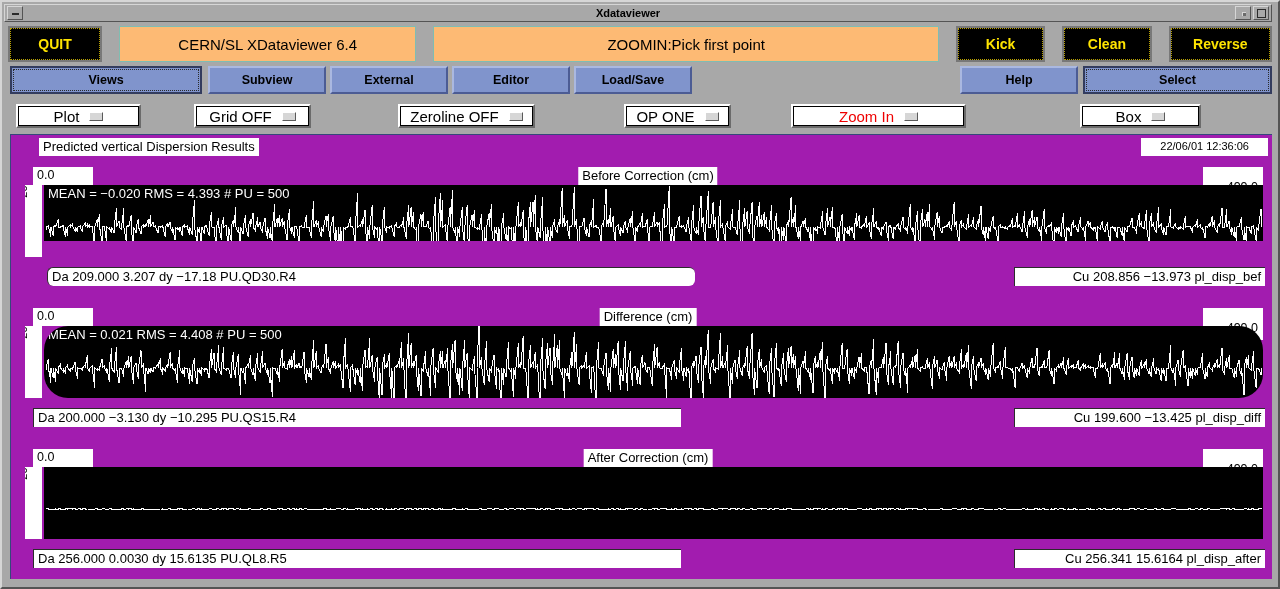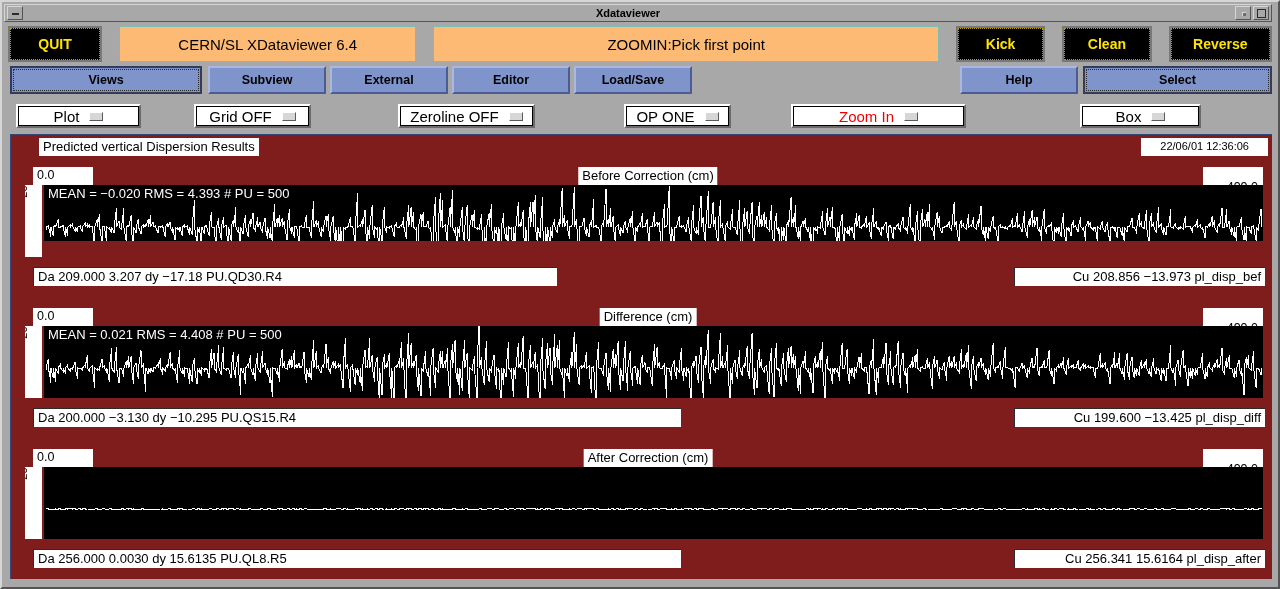--- a/index.html
+++ b/index.html
@@ -160,21 +160,21 @@
     border-left: 1px solid #ffffff;
     border-right: 1px solid #5a5a5a;
     border-bottom: 1px solid #5a5a5a;
   }
   .opt-btn.red .lbl { color: #ee0000; }
 
   
   .canvas {
     position: absolute;
     left: 10px; top: 134px; width: 1262px; height: 445px;
-    background: #7f1d1d;
+    background: #a21caf;
     border-top: 1px solid #36477a;
     border-left: 1px solid #36477a;
   }
   .hdrlabel {
     position: absolute;
     background: #ffffff;
     color: #000;
     font-size: 13px;
     padding: 0px 4px;
     white-space: nowrap;
@@ -343,34 +343,34 @@
           <div class="vaxis" style="top: 18px; height: 72px;">
             <span class="vtop">20.0</span>
             <span class="vbot">-20.0</span>
           </div>
           <div class="plotarea" style="top: 18px; width: 1219px; height: 56px;">
             <div class="plot-stats">MEAN = −0.020  RMS = 4.393 # PU = 500</div>
             <svg class="plot-svg" width="1219" height="72">
               <path d="M2.0,44.6 L2.0,42.0 L4.4,41.0 L4.4,42.0 L6.9,51.9 L6.9,42.0 L9.3,51.1 L9.3,42.0 L11.7,40.1 L11.7,42.0 L14.2,34.5 L14.2,42.0 L16.6,42.9 L16.6,42.0 L19.0,40.8 L19.0,42.0 L21.5,52.0 L21.5,42.0 L23.9,50.9 L23.9,42.0 L26.3,40.1 L26.3,42.0 L28.8,38.6 L28.8,42.0 L31.2,45.9 L31.2,42.0 L33.7,46.9 L33.7,42.0 L36.1,41.0 L36.1,42.0 L38.5,46.9 L38.5,42.0 L41.0,38.5 L41.0,42.0 L43.4,39.3 L43.4,42.0 L45.8,39.3 L45.8,42.0 L48.3,41.2 L48.3,42.0 L50.7,61.5 L50.7,42.0 L53.1,34.5 L53.1,42.0 L55.6,28.9 L55.6,42.0 L58.0,56.6 L58.0,42.0 L60.4,41.4 L60.4,42.0 L62.9,59.8 L62.9,42.0 L65.3,44.2 L65.3,42.0 L67.7,48.2 L67.7,42.0 L70.2,48.1 L70.2,42.0 L72.6,22.8 L72.6,42.0 L75.0,35.8 L75.0,42.0 L77.5,44.1 L77.5,42.0 L79.9,23.2 L79.9,42.0 L82.4,57.7 L82.4,42.0 L84.8,40.0 L84.8,42.0 L87.2,30.3 L87.2,42.0 L89.7,66.5 L89.7,42.0 L92.1,47.9 L92.1,42.0 L94.5,33.6 L94.5,42.0 L97.0,49.1 L97.0,42.0 L99.4,39.5 L99.4,42.0 L101.8,39.6 L101.8,42.0 L104.3,34.5 L104.3,42.0 L106.7,30.3 L106.7,42.0 L109.1,37.1 L109.1,42.0 L111.6,40.8 L111.6,42.0 L114.0,47.9 L114.0,42.0 L116.4,41.6 L116.4,42.0 L118.9,40.2 L118.9,42.0 L121.3,52.0 L121.3,42.0 L123.7,38.6 L123.7,42.0 L126.2,37.2 L126.2,42.0 L128.6,47.4 L128.6,42.0 L131.0,55.3 L131.0,42.0 L133.5,43.9 L133.5,42.0 L135.9,47.1 L135.9,42.0 L138.4,51.4 L138.4,42.0 L140.8,39.6 L140.8,42.0 L143.2,41.1 L143.2,42.0 L145.7,50.0 L145.7,42.0 L148.1,49.5 L148.1,42.0 L150.5,15.5 L150.5,42.0 L153.0,57.8 L153.0,42.0 L155.4,47.4 L155.4,42.0 L157.8,65.8 L157.8,42.0 L160.3,48.6 L160.3,42.0 L162.7,40.2 L162.7,42.0 L165.1,50.6 L165.1,42.0 L167.6,26.9 L167.6,42.0 L170.0,43.1 L170.0,42.0 L172.4,65.1 L172.4,42.0 L174.9,33.4 L174.9,42.0 L177.3,54.5 L177.3,42.0 L179.7,32.5 L179.7,42.0 L182.2,40.5 L182.2,42.0 L184.6,68.8 L184.6,42.0 L187.1,55.5 L187.1,42.0 L189.5,35.0 L189.5,42.0 L191.9,22.5 L191.9,42.0 L194.4,48.0 L194.4,42.0 L196.8,62.1 L196.8,42.0 L199.2,49.2 L199.2,42.0 L201.7,30.2 L201.7,42.0 L204.1,51.7 L204.1,42.0 L206.5,34.4 L206.5,42.0 L209.0,28.2 L209.0,42.0 L211.4,45.8 L211.4,42.0 L213.8,32.6 L213.8,42.0 L216.3,37.0 L216.3,42.0 L218.7,47.6 L218.7,42.0 L221.1,33.1 L221.1,42.0 L223.6,54.2 L223.6,42.0 L226.0,52.6 L226.0,42.0 L228.4,58.0 L228.4,42.0 L230.9,19.2 L230.9,42.0 L233.3,32.8 L233.3,42.0 L235.7,30.1 L235.7,42.0 L238.2,32.9 L238.2,42.0 L240.6,36.0 L240.6,42.0 L243.1,55.1 L243.1,42.0 L245.5,24.2 L245.5,42.0 L247.9,48.5 L247.9,42.0 L250.4,53.0 L250.4,42.0 L252.8,41.1 L252.8,42.0 L255.2,59.6 L255.2,42.0 L257.7,40.4 L257.7,42.0 L260.1,42.7 L260.1,42.0 L262.5,29.6 L262.5,42.0 L265.0,42.8 L265.0,42.0 L267.4,53.1 L267.4,42.0 L269.8,16.0 L269.8,42.0 L272.3,35.5 L272.3,42.0 L274.7,36.4 L274.7,42.0 L277.1,51.8 L277.1,42.0 L279.6,46.5 L279.6,42.0 L282.0,30.8 L282.0,42.0 L284.4,28.7 L284.4,42.0 L286.9,56.9 L286.9,42.0 L289.3,30.7 L289.3,42.0 L291.7,60.7 L291.7,42.0 L294.2,67.1 L294.2,42.0 L296.6,61.5 L296.6,42.0 L299.1,67.6 L299.1,42.0 L301.5,44.5 L301.5,42.0 L303.9,42.0 L303.9,42.0 L306.4,32.3 L306.4,42.0 L308.8,41.5 L308.8,42.0 L311.2,57.0 L311.2,42.0 L313.7,7.6 L313.7,42.0 L316.1,39.7 L316.1,42.0 L318.5,34.1 L318.5,42.0 L321.0,25.2 L321.0,42.0 L323.4,58.7 L323.4,42.0 L325.8,53.5 L325.8,42.0 L328.3,19.7 L328.3,42.0 L330.7,52.9 L330.7,42.0 L333.1,44.6 L333.1,42.0 L335.6,71.0 L335.6,42.0 L338.0,55.6 L338.0,42.0 L340.4,22.4 L340.4,42.0 L342.9,47.6 L342.9,42.0 L345.3,43.0 L345.3,42.0 L347.8,40.5 L347.8,42.0 L350.2,51.5 L350.2,42.0 L352.6,37.9 L352.6,42.0 L355.1,42.3 L355.1,42.0 L357.5,39.6 L357.5,42.0 L359.9,31.9 L359.9,42.0 L362.4,53.5 L362.4,42.0 L364.8,20.1 L364.8,42.0 L367.2,21.9 L367.2,42.0 L369.7,26.9 L369.7,42.0 L372.1,45.1 L372.1,42.0 L374.5,87.4 L374.5,42.0 L377.0,29.5 L377.0,42.0 L379.4,26.9 L379.4,42.0 L381.8,41.5 L381.8,42.0 L384.3,35.7 L384.3,42.0 L386.7,44.7 L386.7,42.0 L389.1,78.3 L389.1,42.0 L391.6,12.4 L391.6,42.0 L394.0,71.0 L394.0,42.0 L396.4,8.5 L396.4,42.0 L398.9,15.3 L398.9,42.0 L401.3,39.9 L401.3,42.0 L403.8,60.6 L403.8,42.0 L406.2,21.8 L406.2,42.0 L408.6,4.9 L408.6,42.0 L411.1,48.3 L411.1,42.0 L413.5,66.7 L413.5,42.0 L415.9,51.7 L415.9,42.0 L418.4,21.6 L418.4,42.0 L420.8,61.3 L420.8,42.0 L423.2,20.0 L423.2,42.0 L425.7,79.2 L425.7,42.0 L428.1,29.9 L428.1,42.0 L430.5,25.3 L430.5,42.0 L433.0,43.8 L433.0,42.0 L435.4,44.3 L435.4,42.0 L437.8,28.9 L437.8,42.0 L440.3,71.6 L440.3,42.0 L442.7,78.2 L442.7,42.0 L445.1,28.3 L445.1,42.0 L447.6,18.7 L447.6,42.0 L450.0,63.1 L450.0,42.0 L452.5,49.1 L452.5,42.0 L454.9,69.4 L454.9,42.0 L457.3,90.4 L457.3,42.0 L459.8,28.3 L459.8,42.0 L462.2,55.2 L462.2,42.0 L464.6,64.9 L464.6,42.0 L467.1,44.3 L467.1,42.0 L469.5,75.8 L469.5,42.0 L471.9,70.0 L471.9,42.0 L474.4,17.1 L474.4,42.0 L476.8,37.3 L476.8,42.0 L479.2,25.5 L479.2,42.0 L481.7,76.4 L481.7,42.0 L484.1,68.5 L484.1,42.0 L486.5,17.2 L486.5,42.0 L489.0,16.6 L489.0,42.0 L491.4,10.1 L491.4,42.0 L493.8,60.5 L493.8,42.0 L496.3,53.2 L496.3,42.0 L498.7,12.5 L498.7,42.0 L501.1,69.2 L501.1,42.0 L503.6,61.5 L503.6,42.0 L506.0,58.5 L506.0,42.0 L508.5,52.6 L508.5,42.0 L510.9,34.2 L510.9,42.0 L513.3,48.1 L513.3,42.0 L515.8,34.3 L515.8,42.0 L518.2,3.3 L518.2,42.0 L520.6,30.0 L520.6,42.0 L523.1,35.4 L523.1,42.0 L525.5,53.5 L525.5,42.0 L527.9,40.2 L527.9,42.0 L530.4,2.1 L530.4,42.0 L532.8,33.7 L532.8,42.0 L535.2,69.2 L535.2,42.0 L537.7,41.4 L537.7,42.0 L540.1,32.8 L540.1,42.0 L542.5,50.5 L542.5,42.0 L545.0,52.3 L545.0,42.0 L547.4,36.1 L547.4,42.0 L549.8,13.7 L549.8,42.0 L552.3,40.6 L552.3,42.0 L554.7,43.6 L554.7,42.0 L557.2,57.0 L557.2,42.0 L559.6,37.2 L559.6,42.0 L562.0,3.9 L562.0,42.0 L564.5,33.8 L564.5,42.0 L566.9,22.8 L566.9,42.0 L569.3,31.3 L569.3,42.0 L571.8,60.3 L571.8,42.0 L574.2,39.6 L574.2,42.0 L576.6,50.8 L576.6,42.0 L579.1,48.2 L579.1,42.0 L581.5,36.3 L581.5,42.0 L583.9,47.4 L583.9,42.0 L586.4,33.2 L586.4,42.0 L588.8,25.8 L588.8,42.0 L591.2,57.7 L591.2,42.0 L593.7,46.9 L593.7,42.0 L596.1,38.4 L596.1,42.0 L598.5,28.4 L598.5,42.0 L601.0,41.0 L601.0,42.0 L603.4,33.8 L603.4,42.0 L605.8,65.8 L605.8,42.0 L608.3,40.8 L608.3,42.0 L610.7,26.8 L610.7,42.0 L613.2,36.9 L613.2,42.0 L615.6,37.0 L615.6,42.0 L618.0,68.1 L618.0,42.0 L620.5,19.4 L620.5,42.0 L622.9,41.0 L622.9,42.0 L625.3,0.6 L625.3,42.0 L627.8,65.6 L627.8,42.0 L630.2,60.5 L630.2,42.0 L632.6,42.0 L632.6,42.0 L635.1,31.4 L635.1,42.0 L637.5,41.0 L637.5,42.0 L639.9,40.6 L639.9,42.0 L642.4,47.3 L642.4,42.0 L644.8,31.9 L644.8,42.0 L647.2,55.8 L647.2,42.0 L649.7,19.9 L649.7,42.0 L652.1,48.6 L652.1,42.0 L654.5,49.7 L654.5,42.0 L657.0,11.0 L657.0,42.0 L659.4,31.8 L659.4,42.0 L661.8,61.8 L661.8,42.0 L664.3,6.4 L664.3,42.0 L666.7,42.4 L666.7,42.0 L669.2,16.6 L669.2,42.0 L671.6,32.4 L671.6,42.0 L674.0,61.1 L674.0,42.0 L676.5,15.5 L676.5,42.0 L678.9,38.6 L678.9,42.0 L681.3,56.7 L681.3,42.0 L683.8,35.8 L683.8,42.0 L686.2,44.2 L686.2,42.0 L688.6,24.4 L688.6,42.0 L691.1,43.1 L691.1,42.0 L693.5,50.3 L693.5,42.0 L695.9,14.7 L695.9,42.0 L698.4,75.6 L698.4,42.0 L700.8,23.1 L700.8,42.0 L703.2,26.0 L703.2,42.0 L705.7,49.1 L705.7,42.0 L708.1,17.3 L708.1,42.0 L710.5,71.9 L710.5,42.0 L713.0,30.9 L713.0,42.0 L715.4,17.1 L715.4,42.0 L717.9,30.1 L717.9,42.0 L720.3,27.3 L720.3,42.0 L722.7,32.4 L722.7,42.0 L725.2,45.6 L725.2,42.0 L727.6,20.5 L727.6,42.0 L730.0,61.8 L730.0,42.0 L732.5,28.3 L732.5,42.0 L734.9,48.7 L734.9,42.0 L737.3,72.7 L737.3,42.0 L739.8,55.3 L739.8,42.0 L742.2,59.1 L742.2,42.0 L744.6,34.9 L744.6,42.0 L747.1,12.0 L747.1,42.0 L749.5,31.6 L749.5,42.0 L751.9,20.5 L751.9,42.0 L754.4,53.5 L754.4,42.0 L756.8,56.7 L756.8,42.0 L759.2,35.7 L759.2,42.0 L761.7,33.0 L761.7,42.0 L764.1,46.7 L764.1,42.0 L766.5,55.7 L766.5,42.0 L769.0,76.3 L769.0,42.0 L771.4,44.9 L771.4,42.0 L773.9,48.6 L773.9,42.0 L776.3,43.1 L776.3,42.0 L778.7,26.2 L778.7,42.0 L781.2,50.3 L781.2,42.0 L783.6,23.3 L783.6,42.0 L786.0,31.8 L786.0,42.0 L788.5,21.8 L788.5,42.0 L790.9,44.0 L790.9,42.0 L793.3,63.6 L793.3,42.0 L795.8,58.4 L795.8,42.0 L798.2,29.2 L798.2,42.0 L800.6,62.2 L800.6,42.0 L803.1,48.6 L803.1,42.0 L805.5,50.6 L805.5,42.0 L807.9,46.0 L807.9,42.0 L810.4,54.7 L810.4,42.0 L812.8,28.2 L812.8,42.0 L815.2,30.5 L815.2,42.0 L817.7,43.2 L817.7,42.0 L820.1,39.2 L820.1,42.0 L822.6,31.0 L822.6,42.0 L825.0,38.5 L825.0,42.0 L827.4,54.0 L827.4,42.0 L829.9,23.4 L829.9,42.0 L832.3,36.3 L832.3,42.0 L834.7,44.4 L834.7,42.0 L837.2,50.8 L837.2,42.0 L839.6,44.1 L839.6,42.0 L842.0,36.7 L842.0,42.0 L844.5,56.0 L844.5,42.0 L846.9,40.0 L846.9,42.0 L849.3,54.3 L849.3,42.0 L851.8,44.1 L851.8,42.0 L854.2,39.0 L854.2,42.0 L856.6,46.1 L856.6,42.0 L859.1,31.8 L859.1,42.0 L861.5,44.2 L861.5,42.0 L863.9,48.4 L863.9,42.0 L866.4,18.8 L866.4,42.0 L868.8,46.7 L868.8,42.0 L871.2,58.3 L871.2,42.0 L873.7,25.9 L873.7,42.0 L876.1,66.5 L876.1,42.0 L878.6,23.9 L878.6,42.0 L881.0,34.6 L881.0,42.0 L883.4,26.7 L883.4,42.0 L885.9,18.9 L885.9,42.0 L888.3,44.8 L888.3,42.0 L890.7,54.6 L890.7,42.0 L893.2,26.8 L893.2,42.0 L895.6,30.7 L895.6,42.0 L898.0,48.2 L898.0,42.0 L900.5,42.2 L900.5,42.0 L902.9,40.8 L902.9,42.0 L905.3,36.4 L905.3,42.0 L907.8,45.2 L907.8,42.0 L910.2,17.1 L910.2,42.0 L912.6,35.7 L912.6,42.0 L915.1,59.2 L915.1,42.0 L917.5,35.0 L917.5,42.0 L919.9,38.7 L919.9,42.0 L922.4,44.5 L922.4,42.0 L924.8,29.2 L924.8,42.0 L927.3,40.3 L927.3,42.0 L929.7,31.9 L929.7,42.0 L932.1,44.0 L932.1,42.0 L934.6,34.5 L934.6,42.0 L937.0,20.8 L937.0,42.0 L939.4,50.0 L939.4,42.0 L941.9,58.5 L941.9,42.0 L944.3,54.4 L944.3,42.0 L946.7,46.9 L946.7,42.0 L949.2,31.3 L949.2,42.0 L951.6,44.1 L951.6,42.0 L954.0,58.0 L954.0,42.0 L956.5,39.8 L956.5,42.0 L958.9,42.8 L958.9,42.0 L961.3,43.5 L961.3,42.0 L963.8,45.0 L963.8,42.0 L966.2,40.6 L966.2,42.0 L968.6,33.0 L968.6,42.0 L971.1,40.7 L971.1,42.0 L973.5,28.5 L973.5,42.0 L975.9,39.4 L975.9,42.0 L978.4,47.3 L978.4,42.0 L980.8,26.3 L980.8,42.0 L983.3,52.6 L983.3,42.0 L985.7,34.1 L985.7,42.0 L988.1,25.5 L988.1,42.0 L990.6,32.3 L990.6,42.0 L993.0,32.5 L993.0,42.0 L995.4,46.8 L995.4,42.0 L997.9,55.6 L997.9,42.0 L1000.3,24.4 L1000.3,42.0 L1002.7,48.8 L1002.7,42.0 L1005.2,40.6 L1005.2,42.0 L1007.6,37.6 L1007.6,42.0 L1010.0,64.6 L1010.0,42.0 L1012.5,48.4 L1012.5,42.0 L1014.9,49.0 L1014.9,42.0 L1017.3,52.4 L1017.3,42.0 L1019.8,27.8 L1019.8,42.0 L1022.2,61.5 L1022.2,42.0 L1024.6,45.7 L1024.6,42.0 L1027.1,51.0 L1027.1,42.0 L1029.5,35.4 L1029.5,42.0 L1031.9,40.2 L1031.9,42.0 L1034.4,47.4 L1034.4,42.0 L1036.8,32.0 L1036.8,42.0 L1039.3,44.7 L1039.3,42.0 L1041.7,55.8 L1041.7,42.0 L1044.1,36.0 L1044.1,42.0 L1046.6,37.3 L1046.6,42.0 L1049.0,44.8 L1049.0,42.0 L1051.4,43.5 L1051.4,42.0 L1053.9,60.8 L1053.9,42.0 L1056.3,44.3 L1056.3,42.0 L1058.7,35.7 L1058.7,42.0 L1061.2,47.1 L1061.2,42.0 L1063.6,38.1 L1063.6,42.0 L1066.0,58.1 L1066.0,42.0 L1068.5,42.7 L1068.5,42.0 L1070.9,45.2 L1070.9,42.0 L1073.3,53.1 L1073.3,42.0 L1075.8,42.9 L1075.8,42.0 L1078.2,50.9 L1078.2,42.0 L1080.6,58.7 L1080.6,42.0 L1083.1,46.9 L1083.1,42.0 L1085.5,41.5 L1085.5,42.0 L1088.0,33.0 L1088.0,42.0 L1090.4,43.4 L1090.4,42.0 L1092.8,48.4 L1092.8,42.0 L1095.3,28.5 L1095.3,42.0 L1097.7,35.9 L1097.7,42.0 L1100.1,43.3 L1100.1,42.0 L1102.6,25.4 L1102.6,42.0 L1105.0,59.1 L1105.0,42.0 L1107.4,28.5 L1107.4,42.0 L1109.9,37.0 L1109.9,42.0 L1112.3,48.0 L1112.3,42.0 L1114.7,21.8 L1114.7,42.0 L1117.2,39.0 L1117.2,42.0 L1119.6,49.7 L1119.6,42.0 L1122.0,50.0 L1122.0,42.0 L1124.5,40.7 L1124.5,42.0 L1126.9,24.0 L1126.9,42.0 L1129.3,43.3 L1129.3,42.0 L1131.8,38.5 L1131.8,42.0 L1134.2,43.9 L1134.2,42.0 L1136.6,43.8 L1136.6,42.0 L1139.1,43.7 L1139.1,42.0 L1141.5,31.4 L1141.5,42.0 L1144.0,41.2 L1144.0,42.0 L1146.4,41.1 L1146.4,42.0 L1148.8,47.5 L1148.8,42.0 L1151.3,40.0 L1151.3,42.0 L1153.7,34.4 L1153.7,42.0 L1156.1,40.2 L1156.1,42.0 L1158.6,44.7 L1158.6,42.0 L1161.0,52.9 L1161.0,42.0 L1163.4,41.1 L1163.4,42.0 L1165.9,38.0 L1165.9,42.0 L1168.3,30.7 L1168.3,42.0 L1170.7,35.2 L1170.7,42.0 L1173.2,47.8 L1173.2,42.0 L1175.6,38.6 L1175.6,42.0 L1178.0,23.0 L1178.0,42.0 L1180.5,42.3 L1180.5,42.0 L1182.9,23.6 L1182.9,42.0 L1185.3,35.8 L1185.3,42.0 L1187.8,49.8 L1187.8,42.0 L1190.2,51.6 L1190.2,42.0 L1192.7,57.0 L1192.7,42.0 L1195.1,41.9 L1195.1,42.0 L1197.5,31.8 L1197.5,42.0 L1200.0,54.6 L1200.0,42.0 L1202.4,57.2 L1202.4,42.0 L1204.8,42.1 L1204.8,42.0 L1207.3,49.1 L1207.3,42.0 L1209.7,40.3 L1209.7,42.0 L1212.1,55.8 L1212.1,42.0 L1214.6,45.7 L1214.6,42.0 L1217.0,23.8 L1217.0,42.0" stroke="#ffffff" stroke-width="1" fill="none" shape-rendering="crispEdges"></path>
             </svg>
           </div>
-          <div class="statusbar" style="left: 22px; top: 100px; width: 524px;">Da 209.000   3.207 dy −17.18  PU.QD30.R4</div>
+          <div class="statusbar" style="left: 36px; top: 100px; width: 648px; border-radius: 6px;">Da 209.000   3.207 dy −17.18  PU.QD30.R4</div>
           <div class="statusbar right" style="right: 8px; top: 100px; width: 251px;">Cu 208.856 −13.973 pl_disp_bef</div>
         </div>
         <div class="plot-block" style="top: 173px;">
           <div class="axis-top">
             <div class="ax-left">0.0</div>
             <div class="ax-title">Difference (cm)</div>
             <div class="ax-right">499.0</div>
           </div>
           <div class="vaxis" style="top: 18px; height: 72px;">
             <span class="vtop">20.0</span>
             <span class="vbot">-20.0</span>
           </div>
-          <div class="plotarea" style="top: 18px; width: 1219px; height: 72px;">
+          <div class="plotarea" style="top: 18px; width: 1219px; height: 72px; border-radius: 24px;">
             <div class="plot-stats">MEAN = 0.021  RMS = 4.408 # PU = 500</div>
             <svg class="plot-svg" width="1219" height="72">
               <path d="M2.0,44.4 L2.0,42.0 L4.4,32.8 L4.4,42.0 L6.9,56.5 L6.9,42.0 L9.3,52.0 L9.3,42.0 L11.7,55.8 L11.7,42.0 L14.2,47.8 L14.2,42.0 L16.6,38.0 L16.6,42.0 L19.0,45.1 L19.0,42.0 L21.5,46.5 L21.5,42.0 L23.9,38.8 L23.9,42.0 L26.3,45.1 L26.3,42.0 L28.8,43.5 L28.8,42.0 L31.2,35.9 L31.2,42.0 L33.7,53.3 L33.7,42.0 L36.1,42.6 L36.1,42.0 L38.5,43.9 L38.5,42.0 L41.0,39.0 L41.0,42.0 L43.4,29.0 L43.4,42.0 L45.8,45.5 L45.8,42.0 L48.3,39.8 L48.3,42.0 L50.7,62.3 L50.7,42.0 L53.1,44.3 L53.1,42.0 L55.6,44.4 L55.6,42.0 L58.0,33.1 L58.0,42.0 L60.4,40.0 L60.4,42.0 L62.9,46.3 L62.9,42.0 L65.3,55.8 L65.3,42.0 L67.7,21.7 L67.7,42.0 L70.2,46.6 L70.2,42.0 L72.6,21.4 L72.6,42.0 L75.0,56.5 L75.0,42.0 L77.5,43.2 L77.5,42.0 L79.9,50.9 L79.9,42.0 L82.4,35.3 L82.4,42.0 L84.8,30.2 L84.8,42.0 L87.2,30.5 L87.2,42.0 L89.7,58.4 L89.7,42.0 L92.1,36.7 L92.1,42.0 L94.5,53.0 L94.5,42.0 L97.0,24.5 L97.0,42.0 L99.4,38.2 L99.4,42.0 L101.8,66.3 L101.8,42.0 L104.3,48.4 L104.3,42.0 L106.7,46.8 L106.7,42.0 L109.1,46.4 L109.1,42.0 L111.6,41.5 L111.6,42.0 L114.0,37.7 L114.0,42.0 L116.4,32.4 L116.4,42.0 L118.9,48.4 L118.9,42.0 L121.3,45.3 L121.3,42.0 L123.7,38.5 L123.7,42.0 L126.2,25.6 L126.2,42.0 L128.6,37.2 L128.6,42.0 L131.0,44.6 L131.0,42.0 L133.5,56.8 L133.5,42.0 L135.9,24.1 L135.9,42.0 L138.4,48.2 L138.4,42.0 L140.8,50.5 L140.8,42.0 L143.2,43.0 L143.2,42.0 L145.7,57.8 L145.7,42.0 L148.1,55.6 L148.1,42.0 L150.5,31.9 L150.5,42.0 L153.0,58.2 L153.0,42.0 L155.4,46.1 L155.4,42.0 L157.8,50.3 L157.8,42.0 L160.3,44.6 L160.3,42.0 L162.7,44.0 L162.7,42.0 L165.1,52.0 L165.1,42.0 L167.6,22.9 L167.6,42.0 L170.0,27.2 L170.0,42.0 L172.4,45.5 L172.4,42.0 L174.9,19.2 L174.9,42.0 L177.3,48.6 L177.3,42.0 L179.7,21.5 L179.7,42.0 L182.2,44.4 L182.2,42.0 L184.6,42.2 L184.6,42.0 L187.1,51.9 L187.1,42.0 L189.5,26.2 L189.5,42.0 L191.9,52.3 L191.9,42.0 L194.4,28.1 L194.4,42.0 L196.8,69.2 L196.8,42.0 L199.2,47.2 L199.2,42.0 L201.7,58.1 L201.7,42.0 L204.1,38.2 L204.1,42.0 L206.5,29.2 L206.5,42.0 L209.0,48.7 L209.0,42.0 L211.4,54.7 L211.4,42.0 L213.8,26.6 L213.8,42.0 L216.3,45.9 L216.3,42.0 L218.7,24.9 L218.7,42.0 L221.1,36.6 L221.1,42.0 L223.6,48.4 L223.6,42.0 L226.0,56.6 L226.0,42.0 L228.4,70.8 L228.4,42.0 L230.9,43.1 L230.9,42.0 L233.3,48.7 L233.3,42.0 L235.7,55.7 L235.7,42.0 L238.2,22.6 L238.2,42.0 L240.6,35.1 L240.6,42.0 L243.1,42.9 L243.1,42.0 L245.5,32.8 L245.5,42.0 L247.9,29.8 L247.9,42.0 L250.4,24.5 L250.4,42.0 L252.8,38.4 L252.8,42.0 L255.2,36.9 L255.2,42.0 L257.7,40.3 L257.7,42.0 L260.1,25.9 L260.1,42.0 L262.5,56.6 L262.5,42.0 L265.0,51.0 L265.0,42.0 L267.4,53.9 L267.4,42.0 L269.8,14.1 L269.8,42.0 L272.3,25.3 L272.3,42.0 L274.7,39.3 L274.7,42.0 L277.1,47.4 L277.1,42.0 L279.6,38.9 L279.6,42.0 L282.0,18.3 L282.0,42.0 L284.4,31.2 L284.4,42.0 L286.9,48.1 L286.9,42.0 L289.3,35.5 L289.3,42.0 L291.7,34.9 L291.7,42.0 L294.2,38.7 L294.2,42.0 L296.6,38.6 L296.6,42.0 L299.1,62.3 L299.1,42.0 L301.5,11.9 L301.5,42.0 L303.9,38.0 L303.9,42.0 L306.4,66.1 L306.4,42.0 L308.8,38.6 L308.8,42.0 L311.2,59.1 L311.2,42.0 L313.7,48.9 L313.7,42.0 L316.1,56.7 L316.1,42.0 L318.5,64.9 L318.5,42.0 L321.0,23.7 L321.0,42.0 L323.4,39.3 L323.4,42.0 L325.8,12.3 L325.8,42.0 L328.3,29.0 L328.3,42.0 L330.7,55.5 L330.7,42.0 L333.1,31.5 L333.1,42.0 L335.6,77.5 L335.6,42.0 L338.0,69.3 L338.0,42.0 L340.4,28.5 L340.4,42.0 L342.9,37.5 L342.9,42.0 L345.3,27.2 L345.3,42.0 L347.8,71.9 L347.8,42.0 L350.2,82.0 L350.2,42.0 L352.6,39.3 L352.6,42.0 L355.1,35.3 L355.1,42.0 L357.5,16.5 L357.5,42.0 L359.9,32.3 L359.9,42.0 L362.4,88.4 L362.4,42.0 L364.8,7.0 L364.8,42.0 L367.2,16.8 L367.2,42.0 L369.7,35.0 L369.7,42.0 L372.1,29.5 L372.1,42.0 L374.5,65.3 L374.5,42.0 L377.0,70.4 L377.0,42.0 L379.4,45.4 L379.4,42.0 L381.8,24.6 L381.8,42.0 L384.3,51.2 L384.3,42.0 L386.7,70.2 L386.7,42.0 L389.1,22.2 L389.1,42.0 L391.6,61.5 L391.6,42.0 L394.0,45.6 L394.0,42.0 L396.4,25.4 L396.4,42.0 L398.9,25.2 L398.9,42.0 L401.3,33.8 L401.3,42.0 L403.8,21.9 L403.8,42.0 L406.2,77.1 L406.2,42.0 L408.6,18.2 L408.6,42.0 L411.1,14.1 L411.1,42.0 L413.5,56.1 L413.5,42.0 L415.9,68.6 L415.9,42.0 L418.4,65.2 L418.4,42.0 L420.8,14.3 L420.8,42.0 L423.2,27.1 L423.2,42.0 L425.7,77.8 L425.7,42.0 L428.1,44.1 L428.1,42.0 L430.5,30.4 L430.5,42.0 L433.0,73.6 L433.0,42.0 L435.4,-12.8 L435.4,42.0 L437.8,30.6 L437.8,42.0 L440.3,59.0 L440.3,42.0 L442.7,14.8 L442.7,42.0 L445.1,55.7 L445.1,42.0 L447.6,45.9 L447.6,42.0 L450.0,29.0 L450.0,42.0 L452.5,62.7 L452.5,42.0 L454.9,45.7 L454.9,42.0 L457.3,89.8 L457.3,42.0 L459.8,58.9 L459.8,42.0 L462.2,51.2 L462.2,42.0 L464.6,15.8 L464.6,42.0 L467.1,45.7 L467.1,42.0 L469.5,70.7 L469.5,42.0 L471.9,52.7 L471.9,42.0 L474.4,17.5 L474.4,42.0 L476.8,36.0 L476.8,42.0 L479.2,9.8 L479.2,42.0 L481.7,43.3 L481.7,42.0 L484.1,74.5 L484.1,42.0 L486.5,19.4 L486.5,42.0 L489.0,35.8 L489.0,42.0 L491.4,26.0 L491.4,42.0 L493.8,38.6 L493.8,42.0 L496.3,92.0 L496.3,42.0 L498.7,12.4 L498.7,42.0 L501.1,63.0 L501.1,42.0 L503.6,16.8 L503.6,42.0 L506.0,22.3 L506.0,42.0 L508.5,58.7 L508.5,42.0 L510.9,8.3 L510.9,42.0 L513.3,19.1 L513.3,42.0 L515.8,13.7 L515.8,42.0 L518.2,49.2 L518.2,42.0 L520.6,71.9 L520.6,42.0 L523.1,50.2 L523.1,42.0 L525.5,56.2 L525.5,42.0 L527.9,26.0 L527.9,42.0 L530.4,5.7 L530.4,42.0 L532.8,17.9 L532.8,42.0 L535.2,58.9 L535.2,42.0 L537.7,39.7 L537.7,42.0 L540.1,39.3 L540.1,42.0 L542.5,26.2 L542.5,42.0 L545.0,40.0 L545.0,42.0 L547.4,67.2 L547.4,42.0 L549.8,40.6 L549.8,42.0 L552.3,86.6 L552.3,42.0 L554.7,15.8 L554.7,42.0 L557.2,42.5 L557.2,42.0 L559.6,49.7 L559.6,42.0 L562.0,27.3 L562.0,42.0 L564.5,63.8 L564.5,42.0 L566.9,65.5 L566.9,42.0 L569.3,22.6 L569.3,42.0 L571.8,27.6 L571.8,42.0 L574.2,15.4 L574.2,42.0 L576.6,63.9 L576.6,42.0 L579.1,55.3 L579.1,42.0 L581.5,15.3 L581.5,42.0 L583.9,65.0 L583.9,42.0 L586.4,24.8 L586.4,42.0 L588.8,60.4 L588.8,42.0 L591.2,40.7 L591.2,42.0 L593.7,58.2 L593.7,42.0 L596.1,58.7 L596.1,42.0 L598.5,28.9 L598.5,42.0 L601.0,36.6 L601.0,42.0 L603.4,46.6 L603.4,42.0 L605.8,41.6 L605.8,42.0 L608.3,60.2 L608.3,42.0 L610.7,18.5 L610.7,42.0 L613.2,20.7 L613.2,42.0 L615.6,35.7 L615.6,42.0 L618.0,42.3 L618.0,42.0 L620.5,38.0 L620.5,42.0 L622.9,74.9 L622.9,42.0 L625.3,42.4 L625.3,42.0 L627.8,54.2 L627.8,42.0 L630.2,34.4 L630.2,42.0 L632.6,53.2 L632.6,42.0 L635.1,45.5 L635.1,42.0 L637.5,21.8 L637.5,42.0 L639.9,55.2 L639.9,42.0 L642.4,51.1 L642.4,42.0 L644.8,46.1 L644.8,42.0 L647.2,81.0 L647.2,42.0 L649.7,35.0 L649.7,42.0 L652.1,29.9 L652.1,42.0 L654.5,57.1 L654.5,42.0 L657.0,21.0 L657.0,42.0 L659.4,72.0 L659.4,42.0 L661.8,30.4 L661.8,42.0 L664.3,3.9 L664.3,42.0 L666.7,57.9 L666.7,42.0 L669.2,33.3 L669.2,42.0 L671.6,46.4 L671.6,42.0 L674.0,43.1 L674.0,42.0 L676.5,7.1 L676.5,42.0 L678.9,30.6 L678.9,42.0 L681.3,36.3 L681.3,42.0 L683.8,18.7 L683.8,42.0 L686.2,77.7 L686.2,42.0 L688.6,57.8 L688.6,42.0 L691.1,33.6 L691.1,42.0 L693.5,52.6 L693.5,42.0 L695.9,24.4 L695.9,42.0 L698.4,49.9 L698.4,42.0 L700.8,37.8 L700.8,42.0 L703.2,19.9 L703.2,42.0 L705.7,52.9 L705.7,42.0 L708.1,7.3 L708.1,42.0 L710.5,68.5 L710.5,42.0 L713.0,61.9 L713.0,42.0 L715.4,23.4 L715.4,42.0 L717.9,32.9 L717.9,42.0 L720.3,47.0 L720.3,42.0 L722.7,39.6 L722.7,42.0 L725.2,67.9 L725.2,42.0 L727.6,22.4 L727.6,42.0 L730.0,70.6 L730.0,42.0 L732.5,17.1 L732.5,42.0 L734.9,44.9 L734.9,42.0 L737.3,60.4 L737.3,42.0 L739.8,26.9 L739.8,42.0 L742.2,55.5 L742.2,42.0 L744.6,21.6 L744.6,42.0 L747.1,20.4 L747.1,42.0 L749.5,28.2 L749.5,42.0 L751.9,29.6 L751.9,42.0 L754.4,65.0 L754.4,42.0 L756.8,67.7 L756.8,42.0 L759.2,34.6 L759.2,42.0 L761.7,24.9 L761.7,42.0 L764.1,45.8 L764.1,42.0 L766.5,53.5 L766.5,42.0 L769.0,66.9 L769.0,42.0 L771.4,29.8 L771.4,42.0 L773.9,36.2 L773.9,42.0 L776.3,25.5 L776.3,42.0 L778.7,15.7 L778.7,42.0 L781.2,76.7 L781.2,42.0 L783.6,30.2 L783.6,42.0 L786.0,44.6 L786.0,42.0 L788.5,57.6 L788.5,42.0 L790.9,47.7 L790.9,42.0 L793.3,46.9 L793.3,42.0 L795.8,54.7 L795.8,42.0 L798.2,16.9 L798.2,42.0 L800.6,42.8 L800.6,42.0 L803.1,23.2 L803.1,42.0 L805.5,57.9 L805.5,42.0 L807.9,49.5 L807.9,42.0 L810.4,52.5 L810.4,42.0 L812.8,46.2 L812.8,42.0 L815.2,30.6 L815.2,42.0 L817.7,26.7 L817.7,42.0 L820.1,44.9 L820.1,42.0 L822.6,41.7 L822.6,42.0 L825.0,68.3 L825.0,42.0 L827.4,34.2 L827.4,42.0 L829.9,12.7 L829.9,42.0 L832.3,68.9 L832.3,42.0 L834.7,56.6 L834.7,42.0 L837.2,41.3 L837.2,42.0 L839.6,30.6 L839.6,42.0 L842.0,17.5 L842.0,42.0 L844.5,59.2 L844.5,42.0 L846.9,25.5 L846.9,42.0 L849.3,59.2 L849.3,42.0 L851.8,39.5 L851.8,42.0 L854.2,15.5 L854.2,42.0 L856.6,61.8 L856.6,42.0 L859.1,26.9 L859.1,42.0 L861.5,50.3 L861.5,42.0 L863.9,66.9 L863.9,42.0 L866.4,39.1 L866.4,42.0 L868.8,31.5 L868.8,42.0 L871.2,29.4 L871.2,42.0 L873.7,23.2 L873.7,42.0 L876.1,45.1 L876.1,42.0 L878.6,40.8 L878.6,42.0 L881.0,42.7 L881.0,42.0 L883.4,32.1 L883.4,42.0 L885.9,35.9 L885.9,42.0 L888.3,62.8 L888.3,42.0 L890.7,29.7 L890.7,42.0 L893.2,33.6 L893.2,42.0 L895.6,53.0 L895.6,42.0 L898.0,43.4 L898.0,42.0 L900.5,36.4 L900.5,42.0 L902.9,54.9 L902.9,42.0 L905.3,29.9 L905.3,42.0 L907.8,34.9 L907.8,42.0 L910.2,30.4 L910.2,42.0 L912.6,36.3 L912.6,42.0 L915.1,46.3 L915.1,42.0 L917.5,22.9 L917.5,42.0 L919.9,38.0 L919.9,42.0 L922.4,26.7 L922.4,42.0 L924.8,18.8 L924.8,42.0 L927.3,62.8 L927.3,42.0 L929.7,29.6 L929.7,42.0 L932.1,54.6 L932.1,42.0 L934.6,36.5 L934.6,42.0 L937.0,31.9 L937.0,42.0 L939.4,37.4 L939.4,42.0 L941.9,48.8 L941.9,42.0 L944.3,53.9 L944.3,42.0 L946.7,50.7 L946.7,42.0 L949.2,17.4 L949.2,42.0 L951.6,46.0 L951.6,42.0 L954.0,40.8 L954.0,42.0 L956.5,34.9 L956.5,42.0 L958.9,53.4 L958.9,42.0 L961.3,21.1 L961.3,42.0 L963.8,41.8 L963.8,42.0 L966.2,42.5 L966.2,42.0 L968.6,46.2 L968.6,42.0 L971.1,61.9 L971.1,42.0 L973.5,41.3 L973.5,42.0 L975.9,45.9 L975.9,42.0 L978.4,36.7 L978.4,42.0 L980.8,39.7 L980.8,42.0 L983.3,52.0 L983.3,42.0 L985.7,47.8 L985.7,42.0 L988.1,32.0 L988.1,42.0 L990.6,40.1 L990.6,42.0 L993.0,22.0 L993.0,42.0 L995.4,50.1 L995.4,42.0 L997.9,40.2 L997.9,42.0 L1000.3,34.5 L1000.3,42.0 L1002.7,40.9 L1002.7,42.0 L1005.2,24.0 L1005.2,42.0 L1007.6,50.3 L1007.6,42.0 L1010.0,58.1 L1010.0,42.0 L1012.5,44.8 L1012.5,42.0 L1014.9,38.3 L1014.9,42.0 L1017.3,37.0 L1017.3,42.0 L1019.8,31.5 L1019.8,42.0 L1022.2,48.7 L1022.2,42.0 L1024.6,32.0 L1024.6,42.0 L1027.1,40.0 L1027.1,42.0 L1029.5,38.8 L1029.5,42.0 L1031.9,41.1 L1031.9,42.0 L1034.4,34.3 L1034.4,42.0 L1036.8,44.5 L1036.8,42.0 L1039.3,38.0 L1039.3,42.0 L1041.7,38.6 L1041.7,42.0 L1044.1,39.8 L1044.1,42.0 L1046.6,40.5 L1046.6,42.0 L1049.0,41.6 L1049.0,42.0 L1051.4,52.0 L1051.4,42.0 L1053.9,42.9 L1053.9,42.0 L1056.3,27.2 L1056.3,42.0 L1058.7,37.3 L1058.7,42.0 L1061.2,36.2 L1061.2,42.0 L1063.6,45.1 L1063.6,42.0 L1066.0,57.5 L1066.0,42.0 L1068.5,39.1 L1068.5,42.0 L1070.9,26.5 L1070.9,42.0 L1073.3,36.7 L1073.3,42.0 L1075.8,27.0 L1075.8,42.0 L1078.2,48.4 L1078.2,42.0 L1080.6,53.7 L1080.6,42.0 L1083.1,27.5 L1083.1,42.0 L1085.5,53.6 L1085.5,42.0 L1088.0,31.1 L1088.0,42.0 L1090.4,52.4 L1090.4,42.0 L1092.8,50.1 L1092.8,42.0 L1095.3,49.9 L1095.3,42.0 L1097.7,33.9 L1097.7,42.0 L1100.1,38.1 L1100.1,42.0 L1102.6,33.3 L1102.6,42.0 L1105.0,47.5 L1105.0,42.0 L1107.4,51.4 L1107.4,42.0 L1109.9,32.0 L1109.9,42.0 L1112.3,48.3 L1112.3,42.0 L1114.7,44.5 L1114.7,42.0 L1117.2,54.8 L1117.2,42.0 L1119.6,48.0 L1119.6,42.0 L1122.0,55.1 L1122.0,42.0 L1124.5,42.1 L1124.5,42.0 L1126.9,18.9 L1126.9,42.0 L1129.3,47.4 L1129.3,42.0 L1131.8,60.0 L1131.8,42.0 L1134.2,33.7 L1134.2,42.0 L1136.6,51.2 L1136.6,42.0 L1139.1,24.5 L1139.1,42.0 L1141.5,40.1 L1141.5,42.0 L1144.0,60.4 L1144.0,42.0 L1146.4,52.0 L1146.4,42.0 L1148.8,53.2 L1148.8,42.0 L1151.3,50.0 L1151.3,42.0 L1153.7,48.6 L1153.7,42.0 L1156.1,41.9 L1156.1,42.0 L1158.6,27.4 L1158.6,42.0 L1161.0,52.9 L1161.0,42.0 L1163.4,51.1 L1163.4,42.0 L1165.9,35.7 L1165.9,42.0 L1168.3,44.6 L1168.3,42.0 L1170.7,37.9 L1170.7,42.0 L1173.2,32.9 L1173.2,42.0 L1175.6,38.5 L1175.6,42.0 L1178.0,21.7 L1178.0,42.0 L1180.5,48.5 L1180.5,42.0 L1182.9,31.8 L1182.9,42.0 L1185.3,29.3 L1185.3,42.0 L1187.8,43.0 L1187.8,42.0 L1190.2,51.5 L1190.2,42.0 L1192.7,50.7 L1192.7,42.0 L1195.1,33.7 L1195.1,42.0 L1197.5,49.9 L1197.5,42.0 L1200.0,68.5 L1200.0,42.0 L1202.4,31.1 L1202.4,42.0 L1204.8,29.0 L1204.8,42.0 L1207.3,44.2 L1207.3,42.0 L1209.7,25.1 L1209.7,42.0 L1212.1,61.5 L1212.1,42.0 L1214.6,43.2 L1214.6,42.0 L1217.0,48.9 L1217.0,42.0" stroke="#ffffff" stroke-width="1" fill="none" shape-rendering="crispEdges"></path>
             </svg>
           </div>
           <div class="statusbar" style="left: 22px; top: 100px; width: 648px;">Da 200.000  −3.130 dy −10.295  PU.QS15.R4</div>
           <div class="statusbar right" style="right: 8px; top: 100px; width: 251px;">Cu 199.600 −13.425 pl_disp_diff</div>
         </div>
         <div class="plot-block" style="top: 314px;">
           <div class="axis-top">

